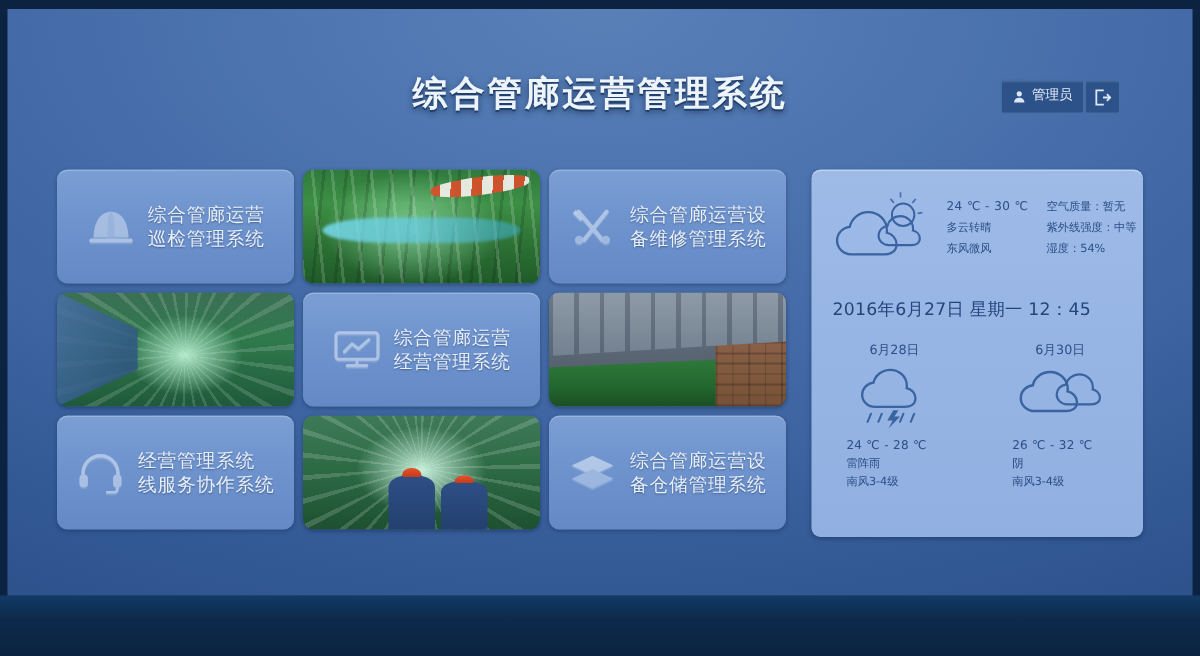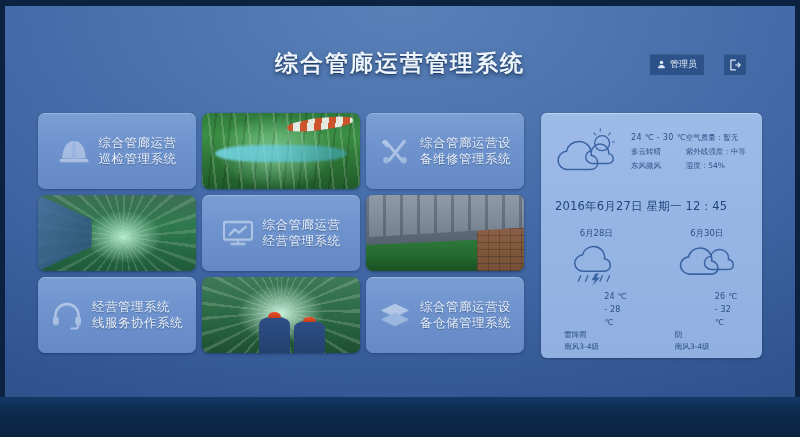--- a/index.html
+++ b/index.html
@@ -39,21 +39,21 @@
   .app-title{
     position:absolute;left:0;right:0;top:44px;
     text-align:center;
     font-size:23px;line-height:27px;
     font-weight:bold;letter-spacing:2px;
     color:#eef4fb;
     text-shadow:0 1px 0 #20406d, 0 2px 4px rgba(10,30,60,.65);
   }
   .header-actions{
     position:absolute;right:48px;top:47px;
-    display:flex;align-items:center;gap:18px;justify-content:center;
+    display:flex;align-items:center;gap:0;justify-content:center;
   }
   .btn-user{
     display:flex;align-items:center;gap:4px;
     height:21px;padding:0 7px;
     background:#2c5289;border:1px solid #456ea6;border-radius:2px;
     color:#e6eefa;font-size:9px;line-height:21px;white-space:nowrap;
     box-shadow:inset 0 1px 0 rgba(255,255,255,.10);
     cursor:pointer;
   }
   .btn-logout{
@@ -199,36 +199,36 @@
     background:linear-gradient(180deg,#9ebbe8 0%,#97b5e4 45%,#91b0e1 100%);
     border-radius:6px;
     box-shadow:0 1px 3px rgba(8,26,52,.35), inset 0 1px 0 rgba(255,255,255,.35);
     color:#2b4f86;
   }
   .w-now{
     position:absolute;left:0;top:8px;width:221px;height:62px;
     display:flex;align-items:center;
   }
   .w-now-ico{flex:0 0 auto;margin-left:10px;margin-right:6px;}
-  .w-now-cols{display:flex;gap:0;font-size:7.5px;line-height:14px;}
+  .w-now-cols{display:flex;gap:12px;font-size:7.5px;line-height:14px;}
   .w-col div{white-space:nowrap;}
   .w-temp-now{font-size:8px;letter-spacing:.3px;}
   .w-date{
     position:absolute;left:14px;top:86px;
     font-size:11.5px;color:#22467c;letter-spacing:.2px;
   }
   .w-forecast{
     position:absolute;left:0;top:112px;width:221px;height:128px;
     display:grid;grid-template-columns:1fr 1fr;
   }
   .w-day{display:flex;flex-direction:column;align-items:center;padding-top:3px;}
   .w-day-date{font-size:8.5px;color:#2a4e85;margin-bottom:3px;}
   .w-day-ico{height:44px;display:flex;align-items:center;justify-content:center;}
   .w-day-lines{margin-top:3px;text-align:left;width:64px;}
-  .w-day-lines .l1{font-size:8px;line-height:13px;letter-spacing:.2px;margin-left:40px;}
+  .w-day-lines .l1{font-size:8px;line-height:13px;letter-spacing:.2px;}
   .w-day-lines .l2,.w-day-lines .l3{font-size:7.5px;line-height:12px;}
 
   svg{display:block;}
 </style>
 </head>
 <body>
 
 <div id="app">
 
   <div class="frame-top"></div>

